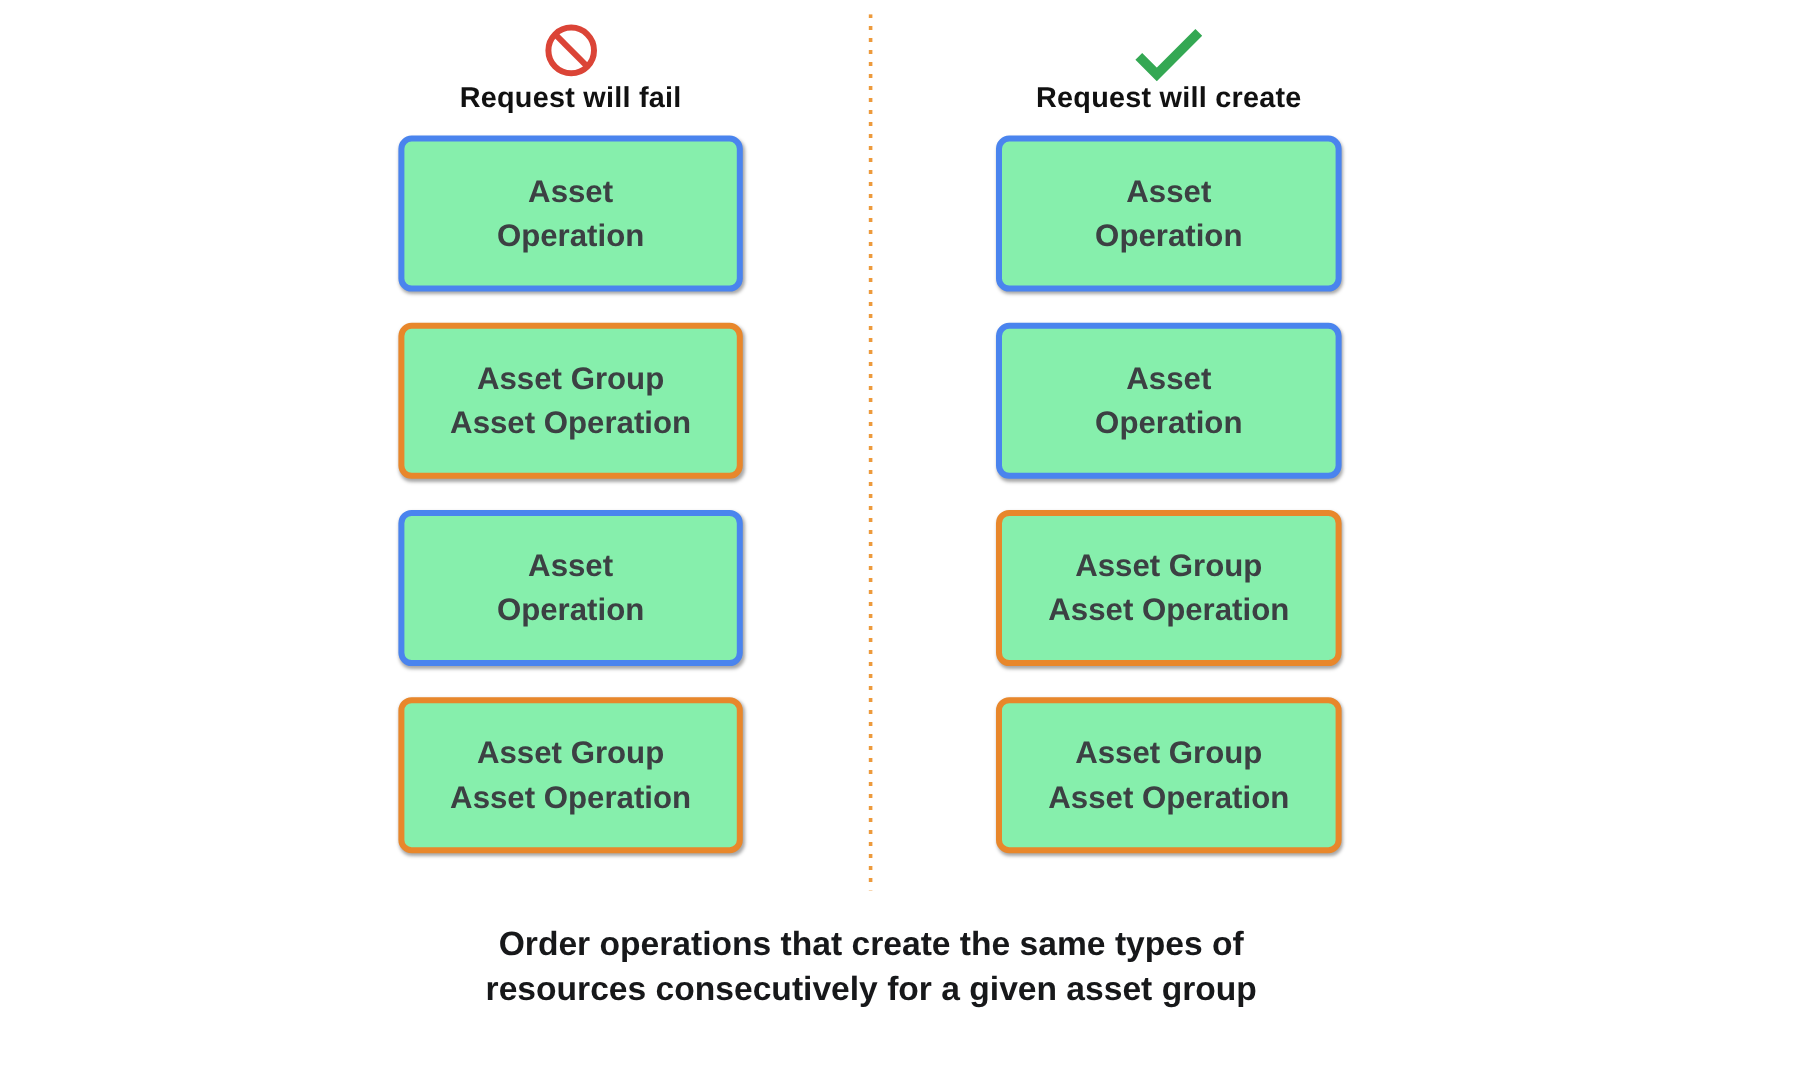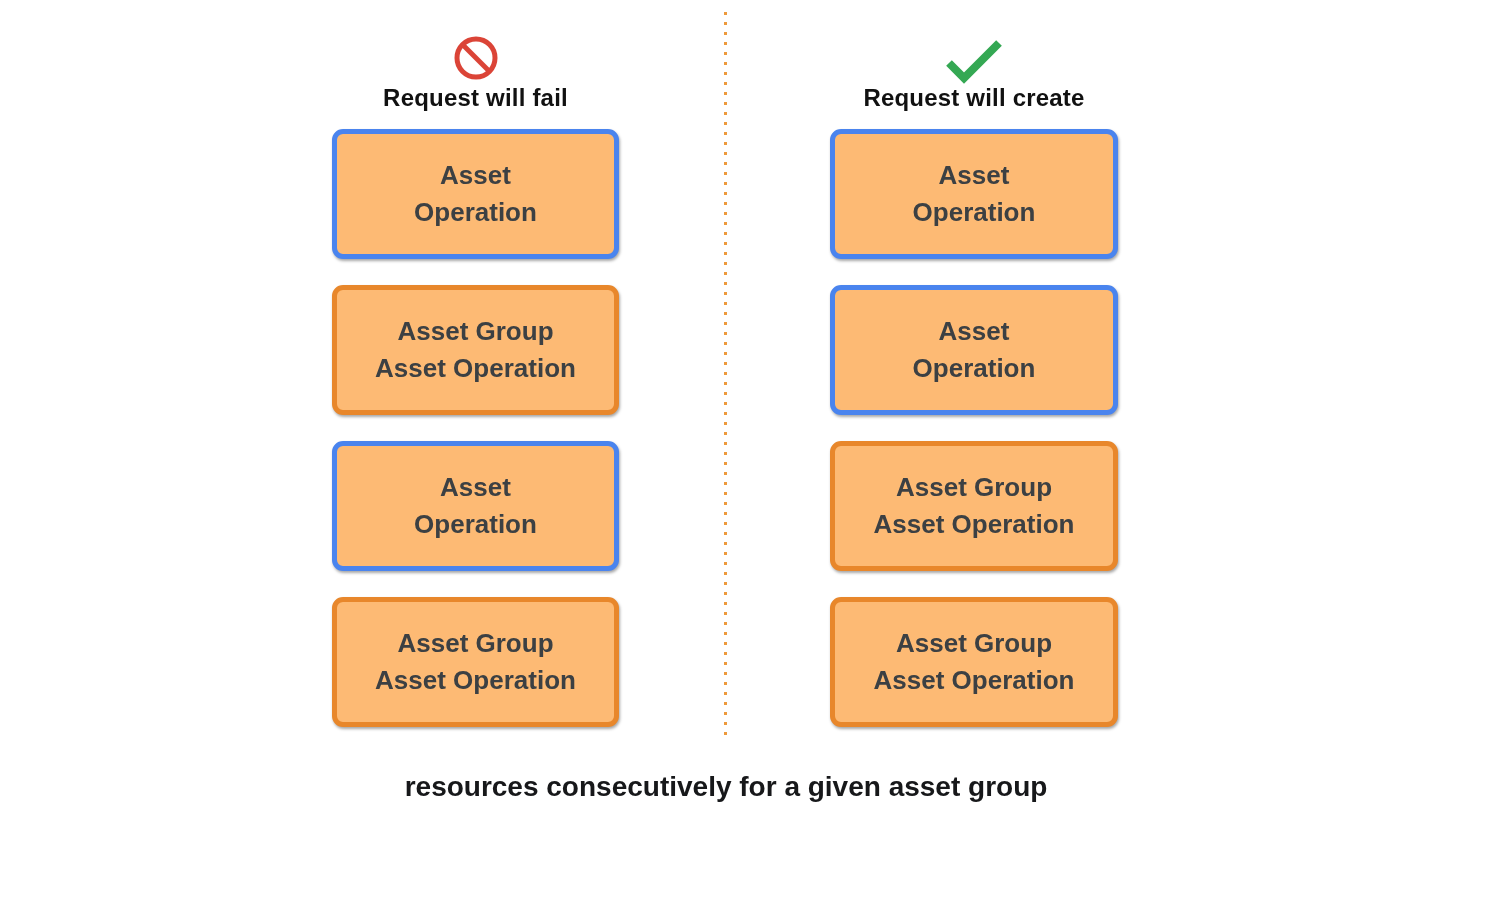--- a/index.html
+++ b/index.html
@@ -26,34 +26,34 @@
     left: 0;
     width: 100%;
     text-align: center;
     font-size: 24px;
     font-weight: bold;
     color: #111111;
     letter-spacing: 0.2px;
   }
   .column {
     position: absolute;
-    top: 16px;
+    top: 0;
     height: 760px;
   }
   .col-fail    { left: 332px; width: 287px; }
   .col-succeed { left: 830px; width: 288px; }
   .op-box {
     position: absolute;
     left: 0;
     width: 100%;
     height: 130px;
     box-sizing: border-box;
     border: 5px solid #888;
     border-radius: 11px;
-    background: #fdba74;
+    background: #86efac;
     box-shadow: 1px 2px 3px rgba(0,0,0,0.35);
     display: flex;
     flex-direction: column;
     align-items: center;
     justify-content: center;
   }
   .op-box .line {
     font-size: 26px;
     line-height: 37px;
     font-weight: bold;
@@ -139,16 +139,17 @@
       <div class="line">Asset Group</div>
       <div class="line">Asset Operation</div>
     </div>
     <div class="op-box box-4" style="border-color: rgb(232, 135, 43);">
       <div class="line">Asset Group</div>
       <div class="line">Asset Operation</div>
     </div>
   </div>
 
   <div class="caption">
+    <div>Order operations that create the same types of</div>
     <div>resources consecutively for a given asset group</div>
   </div>
 
 </div>
 
 </body></html>

